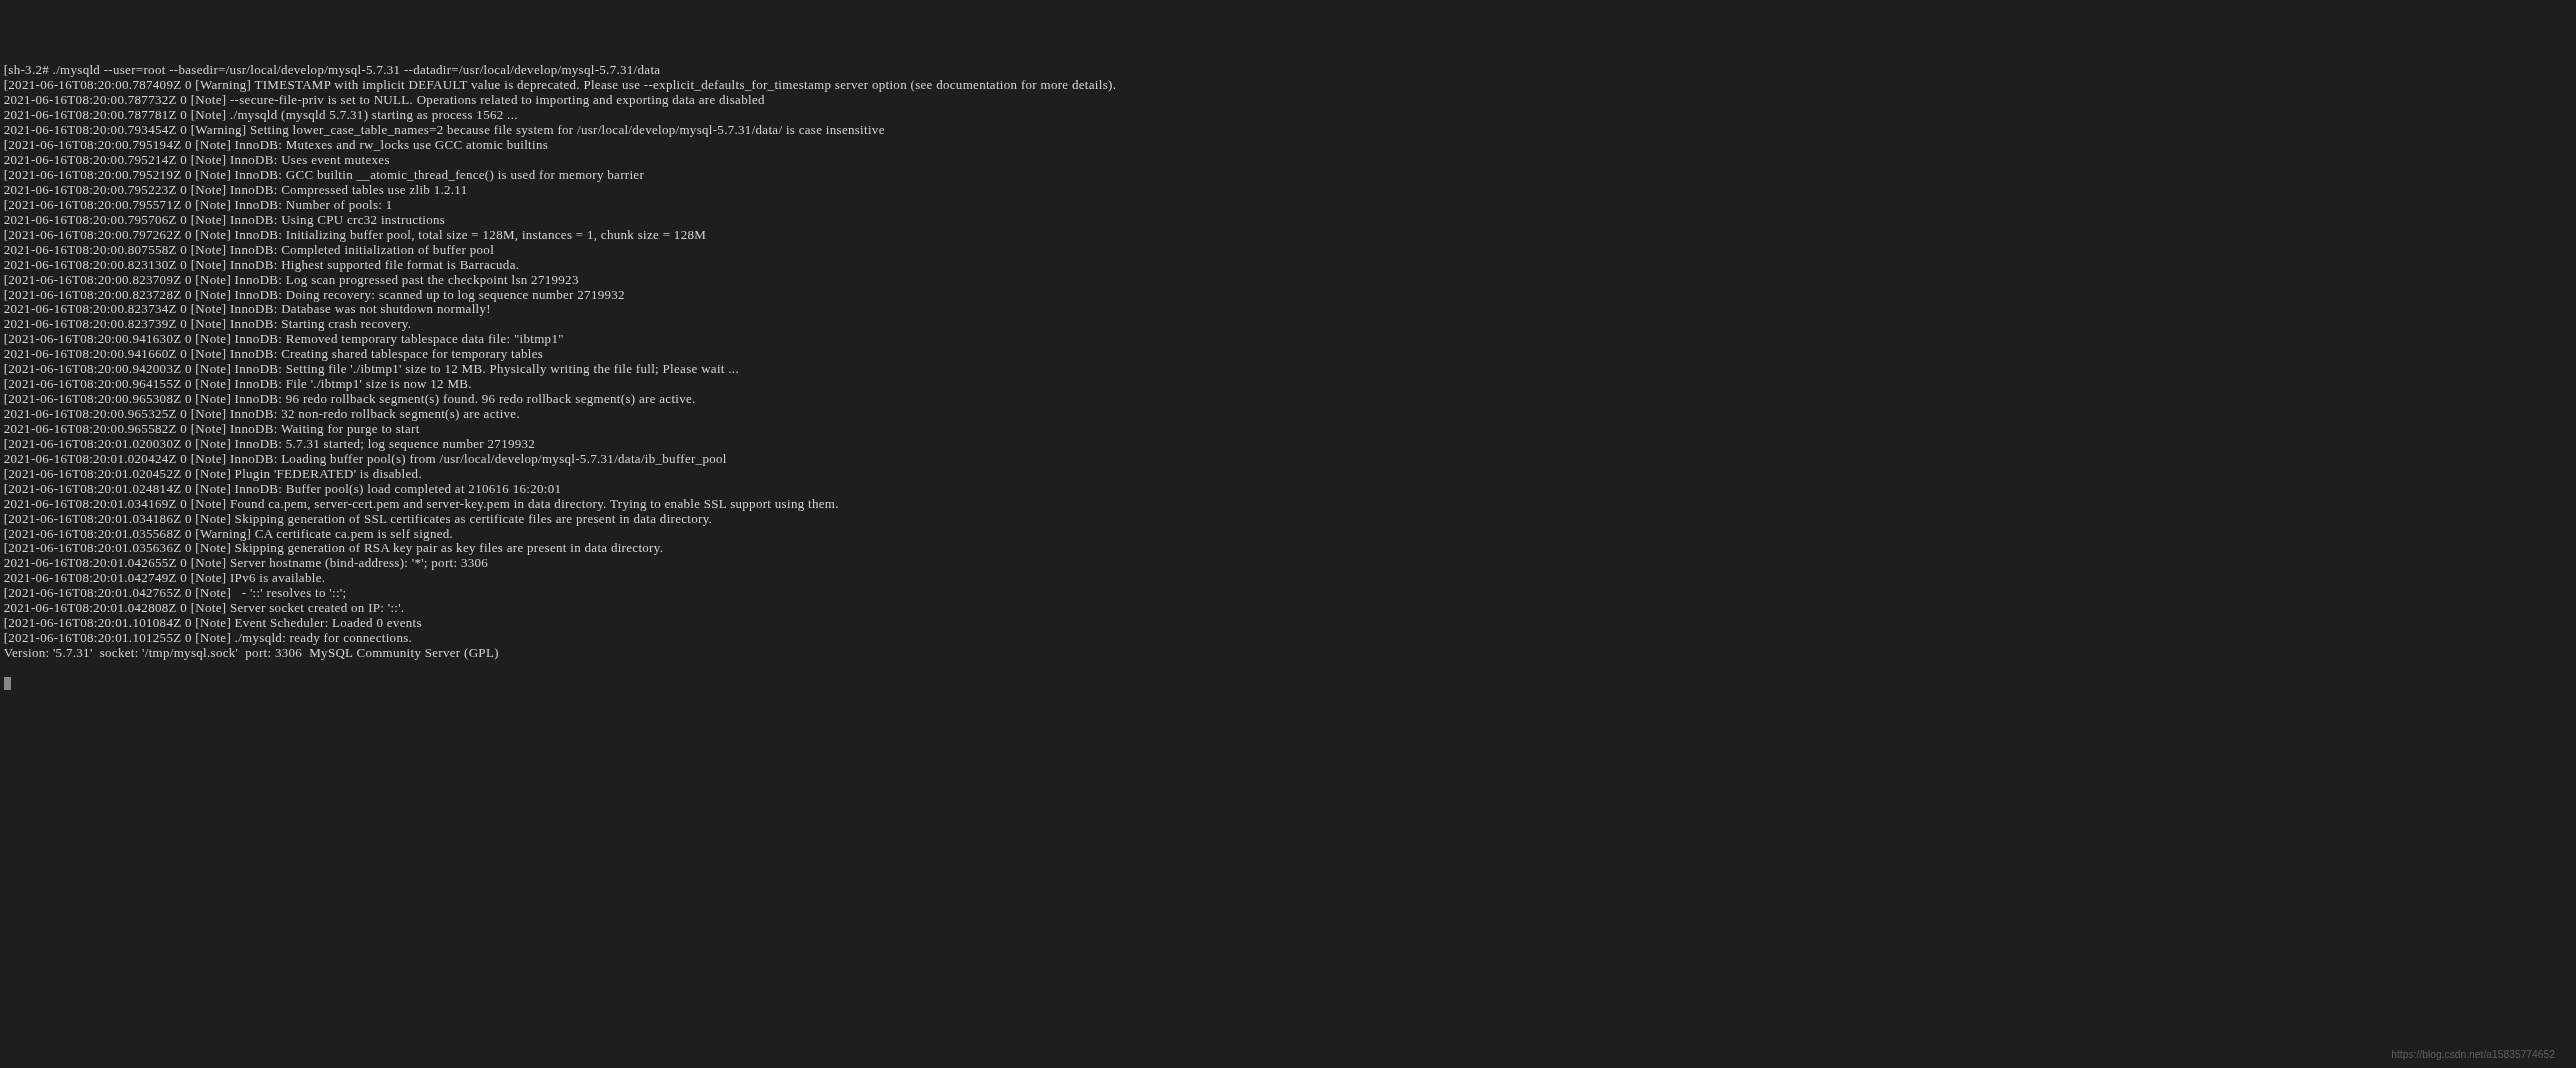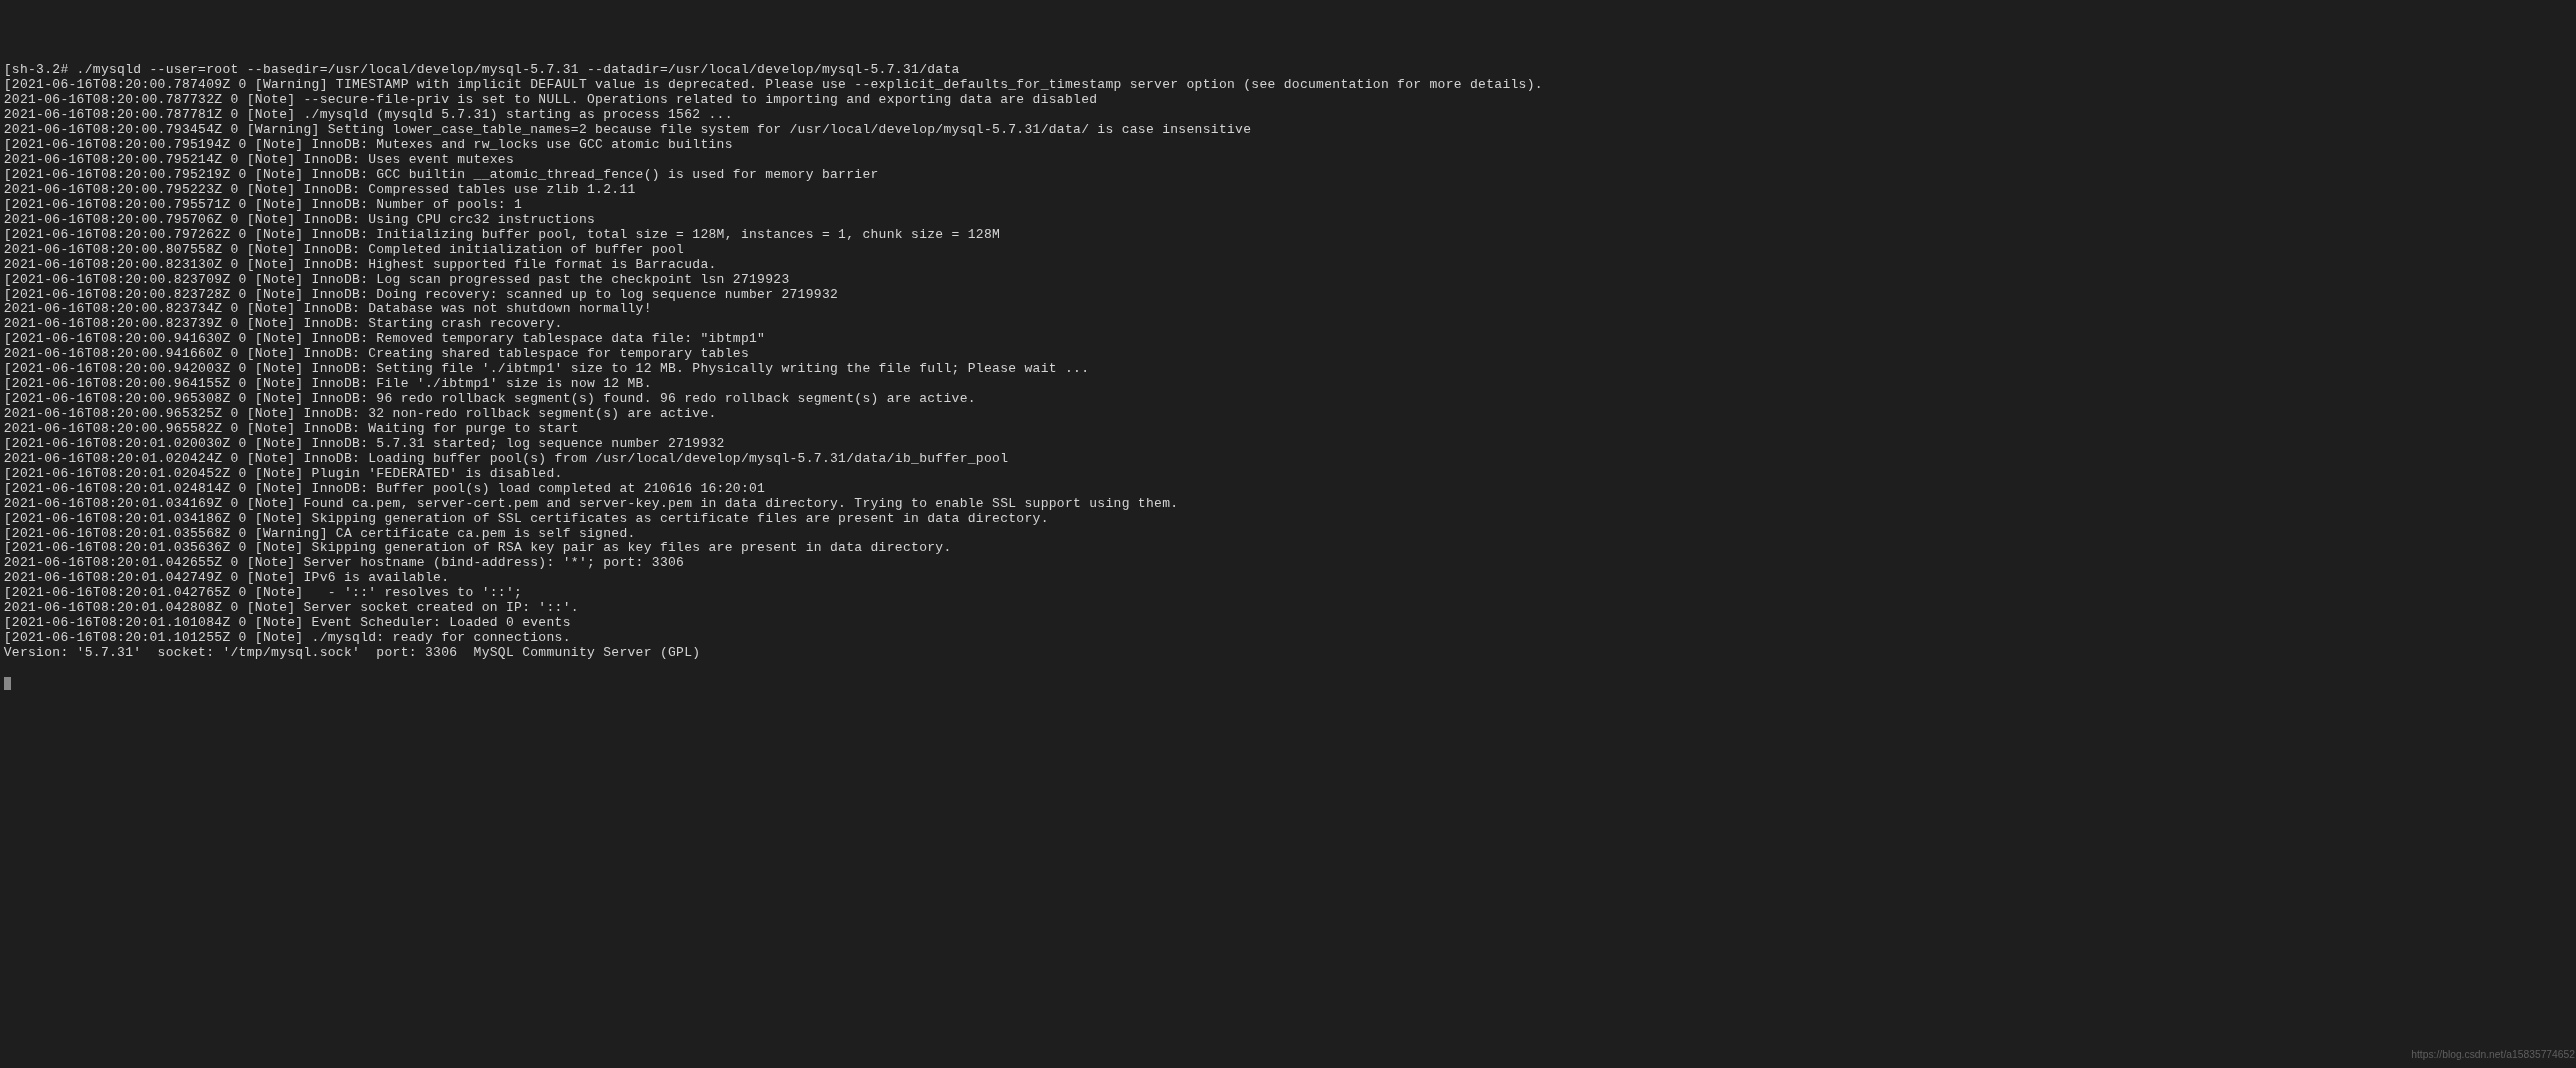--- a/index.html
+++ b/index.html
@@ -15,32 +15,33 @@
       line-height: 1.15;
       padding: 3.7px;
       white-space: pre;
       overflow-x: auto;
       letter-spacing: 0.3px;
       position: relative;
       min-height: 100vh;
     }
     .terminal-line {
       white-space: pre;
+      font-family: Liberation Serif, serif;
     }
     .cursor {
       display: inline-block;
       width: 7.5px;
       height: 13px;
       background-color: #888;
       vertical-align: text-bottom;
     }
     .watermark {
       position: absolute;
       bottom: 7.5px;
-      right: 1px;
+      right: 21px;
       color: #888;
       font-size: 10.3px;
       font-family: Arial, sans-serif;
       opacity: 0.6;
       letter-spacing: 0;
     }
   </style>
 </head>
 <body>
 

